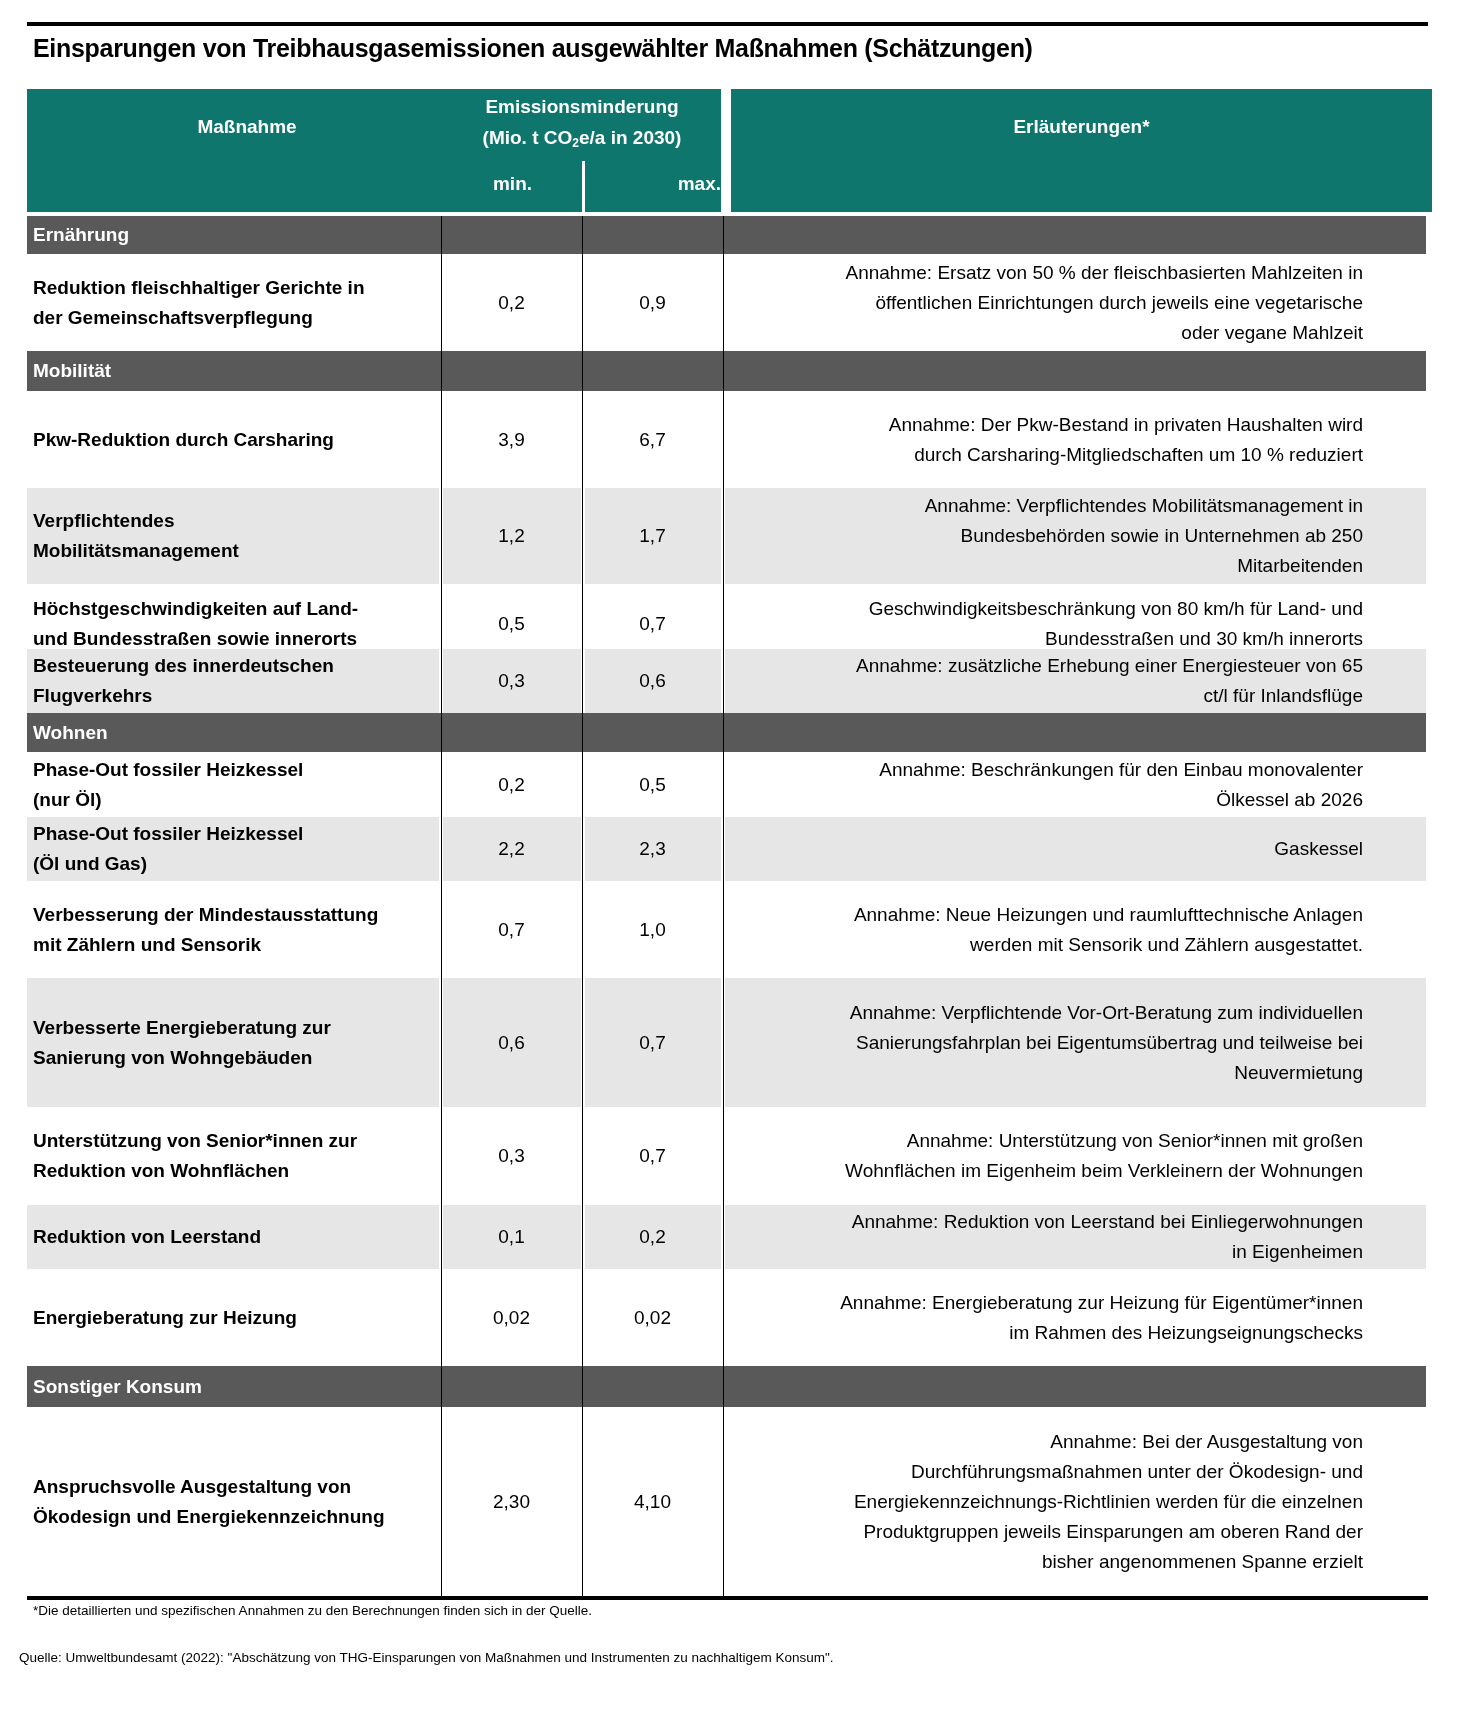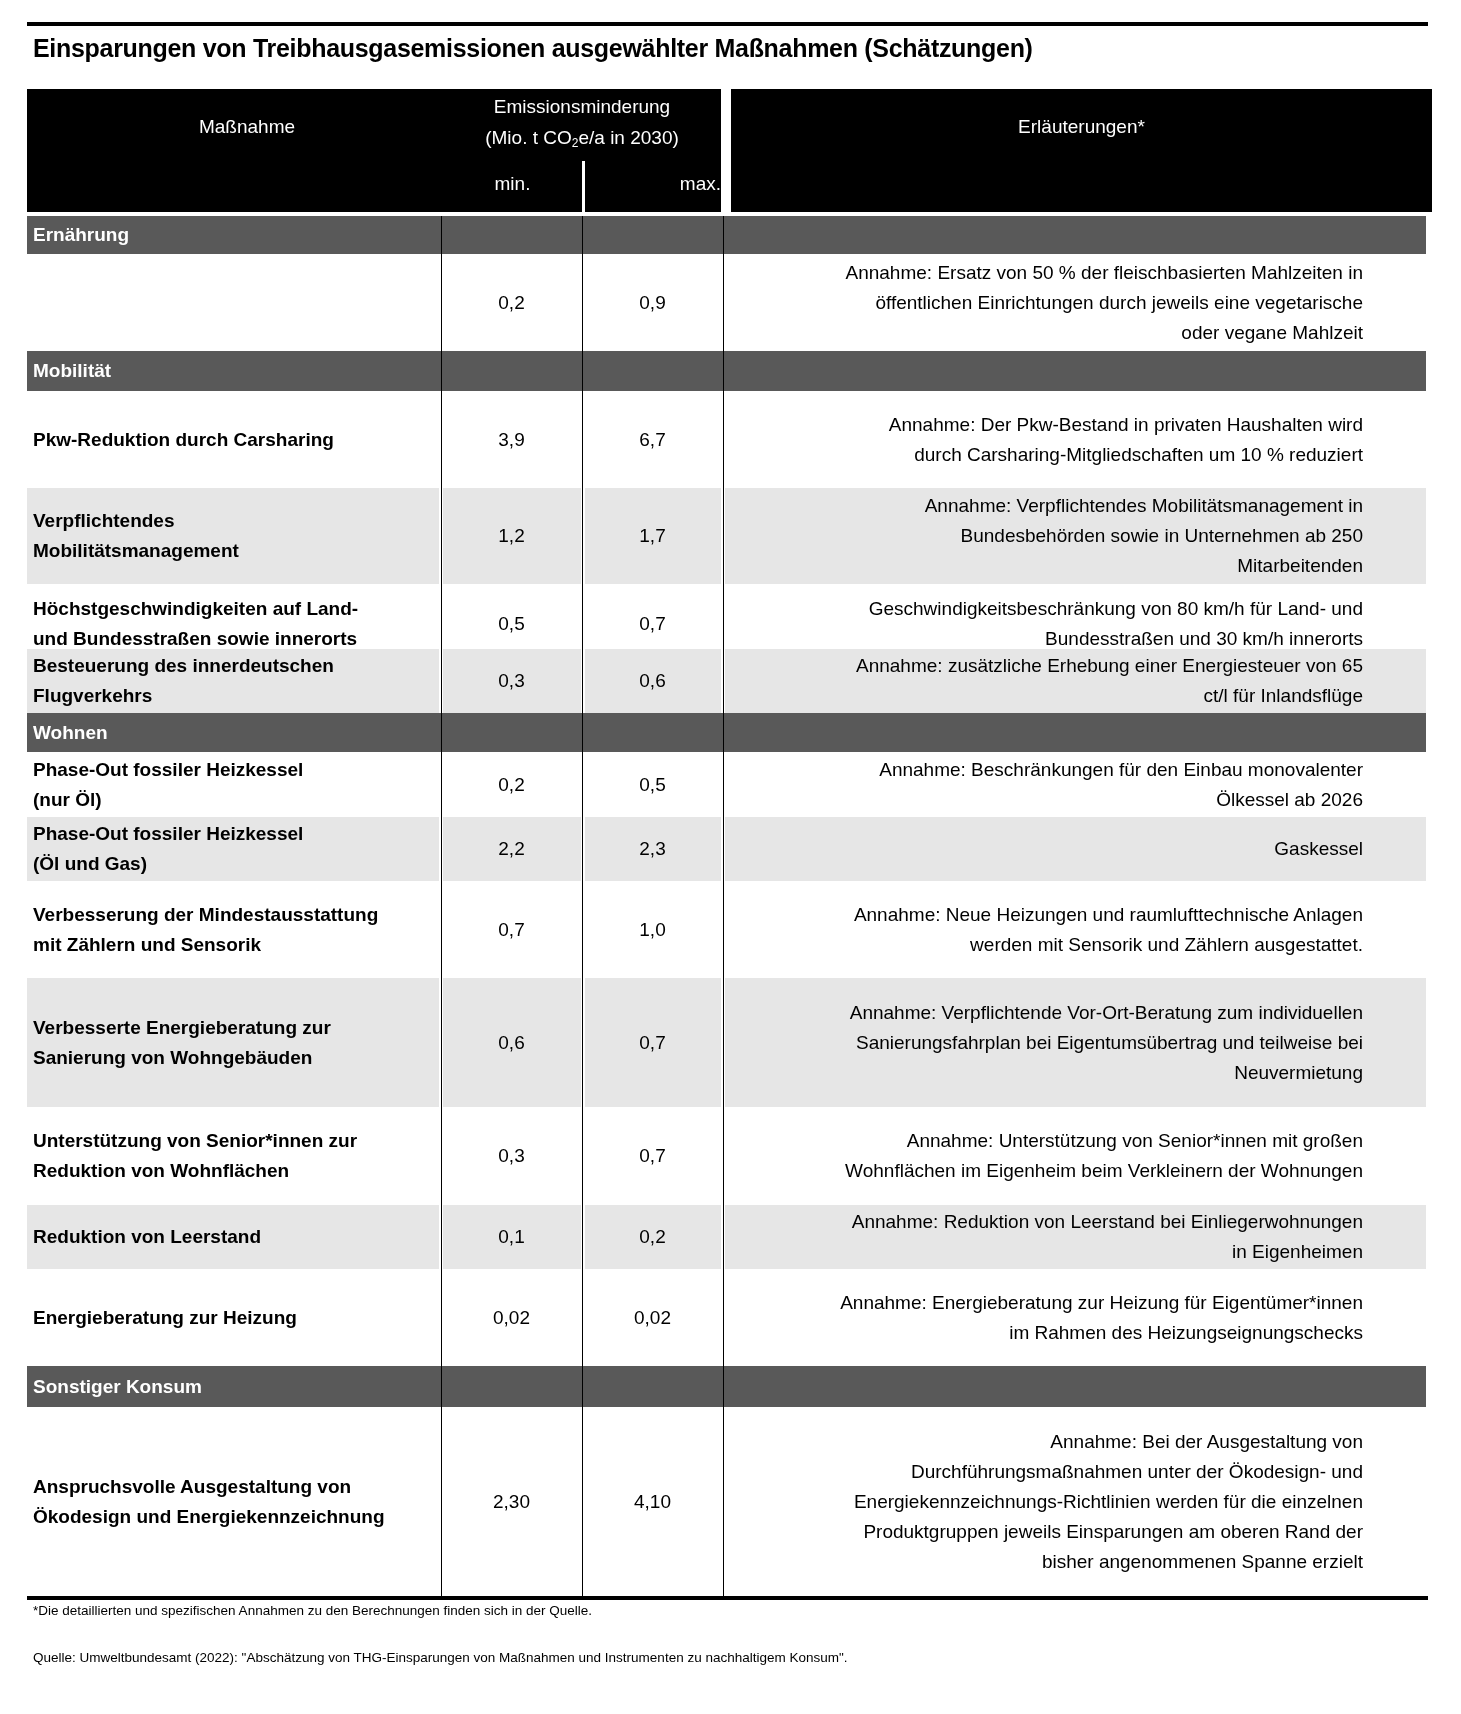--- a/index.html
+++ b/index.html
@@ -1,36 +1,36 @@
 <!DOCTYPE html>
 <html><head>
 <meta charset="utf-8">
 <style>
   html, body { margin:0; padding:0; background:#ffffff; }
   body { width:1461px; height:1714px; position:relative; overflow:hidden;
          font-family:"Liberation Sans", "DejaVu Sans", sans-serif; color:#000; }
   .abs { position:absolute; }
   .rule { position:absolute; left:27px; width:1401px; background:#000; }
   #title { left:33px; top:34px; font-size:25px; font-weight:bold; letter-spacing:-0.3px; white-space:nowrap; }
-  .hcell { position:absolute; background:#000000; color:#fff; font-weight:normal; font-size:19px; }
+  .hcell { position:absolute; background:#0f766e; color:#fff; font-weight:bold; font-size:19px; }
   .hcell .t { position:absolute; left:0; right:0; text-align:center; white-space:nowrap; }
   .cat { position:absolute; left:27px; width:1399px; background:#595959; }
   .cat .lbl { position:absolute; left:6px; top:0; bottom:0; display:flex; align-items:center;
               color:#fff; font-weight:bold; font-size:19px; white-space:nowrap; }
   .row { position:absolute; left:27px; width:1399px; }
   .row.shaded .bg { position:absolute; top:0; bottom:0; background:#e6e6e6; }
   .cell { position:absolute; top:0; bottom:0; display:flex; flex-direction:column; justify-content:center; }
   .c-name { left:6px; width:405px; font-weight:bold; font-size:19px; line-height:30px; }
   .c-min { left:414px; width:141px; align-items:center; font-size:19px; }
   .c-max { left:555px; width:141px; align-items:center; font-size:19px; }
   .c-exp { left:698px; width:638px; align-items:flex-end; font-size:19px; line-height:30px; text-align:right; }
   .line { white-space:nowrap; display:block; }
   .vline { position:absolute; width:1px; background:#000; }
   #footnote { left:33px; top:1603px; font-size:13.5px; white-space:nowrap; }
-  #source { left:33px; top:1650px; font-size:13.5px; white-space:nowrap;text-align:center; }
+  #source { left:19px; top:1650px; font-size:13.5px; white-space:nowrap;text-align:center; }
   sub { font-size:12px; vertical-align:-3px; line-height:0; }
 </style>
 </head>
 <body>
 
 <div class="rule" style="top:22px;height:4px;"></div>
 <div id="title" class="abs">Einsparungen von Treibhausgasemissionen ausgewählter Maßnahmen (Schätzungen)</div>
 
 <div>
   <div class="hcell" style="left:27px;top:89px;width:440px;height:123px;">
@@ -46,20 +46,24 @@
   <div class="hcell" style="left:725px;top:89px;width:701px;height:123px;margin-left:6px;">
     <span class="t" style="top:27px;">Erläuterungen*</span>
   </div>
 </div>
 
 <div id="table-body">
     <div class="cat" style="top: 216px; height: 38px;">
       <span class="lbl">Ernährung</span>
     </div>
     <div class="row" style="top: 254px; height: 97px;">
+      <div class="cell c-name">
+        <span class="line">Reduktion fleischhaltiger Gerichte in</span>
+        <span class="line">der Gemeinschaftsverpflegung</span>
+      </div>
       <div class="cell c-min">
         <span class="line">0,2</span>
       </div>
       <div class="cell c-max">
         <span class="line">0,9</span>
       </div>
       <div class="cell c-exp">
         <span class="line">Annahme: Ersatz von 50 % der fleischbasierten Mahlzeiten in</span>
         <span class="line">öffentlichen Einrichtungen durch jeweils eine vegetarische</span>
         <span class="line">oder vegane Mahlzeit</span>

